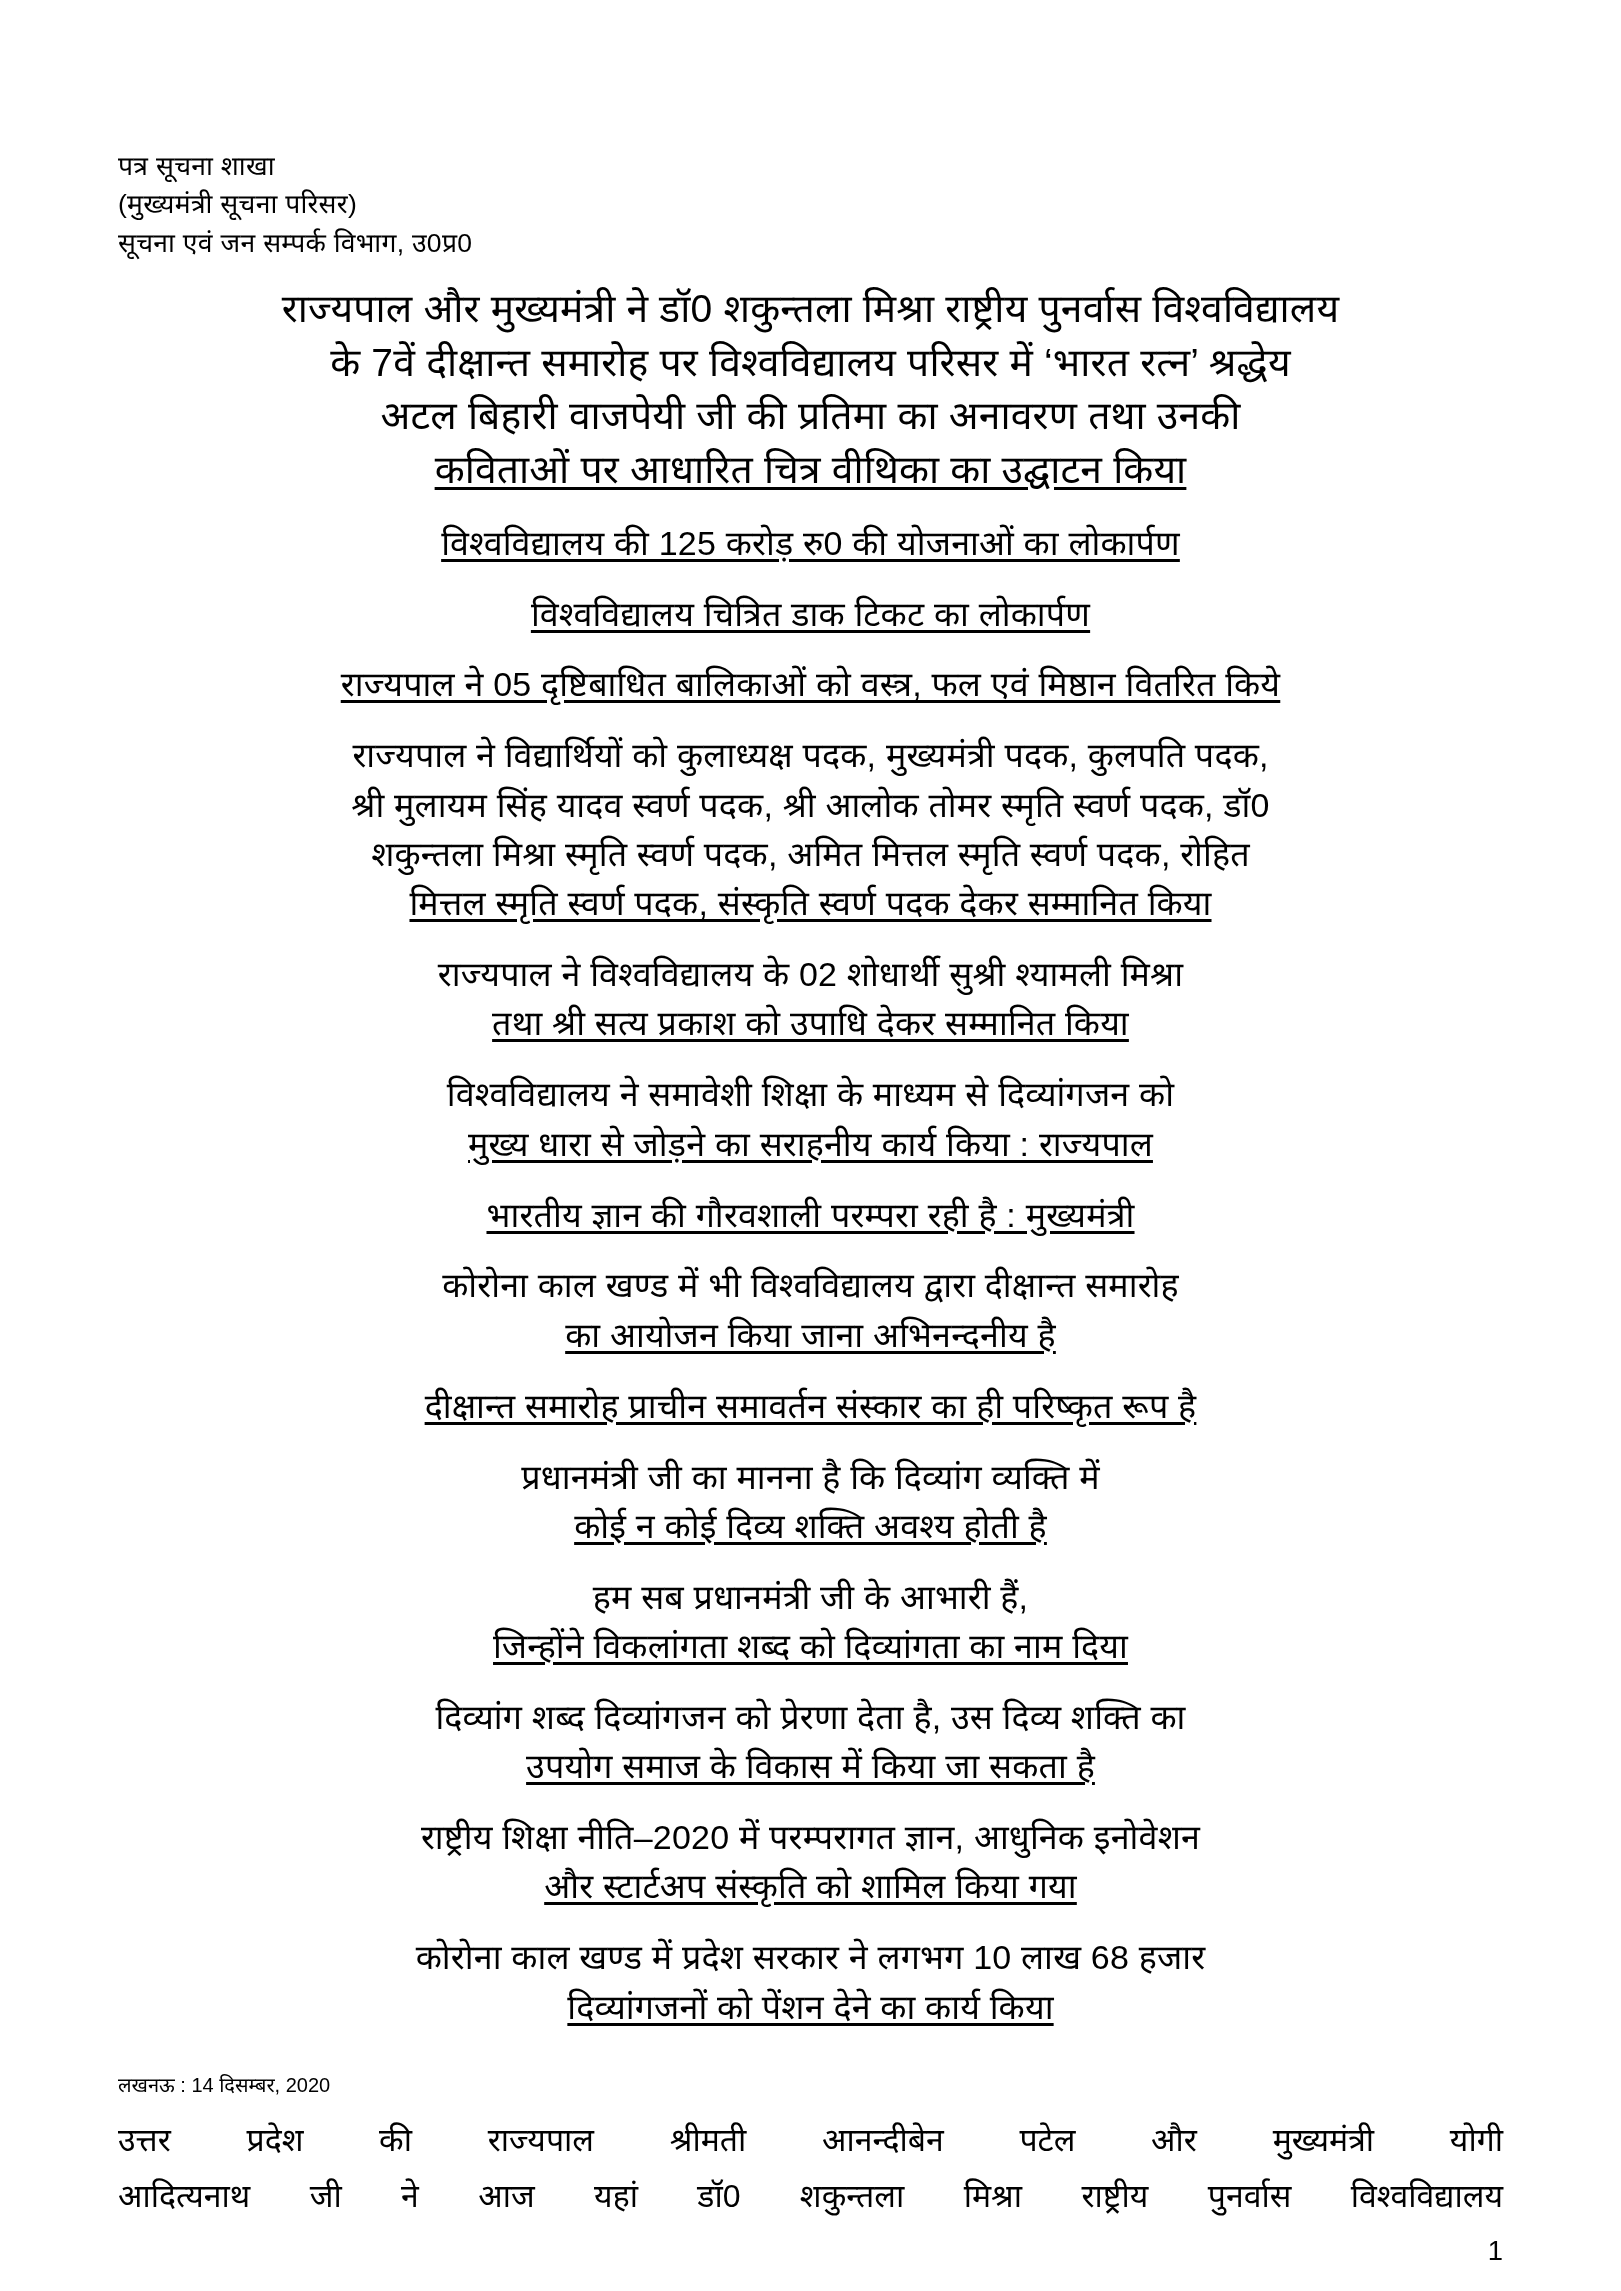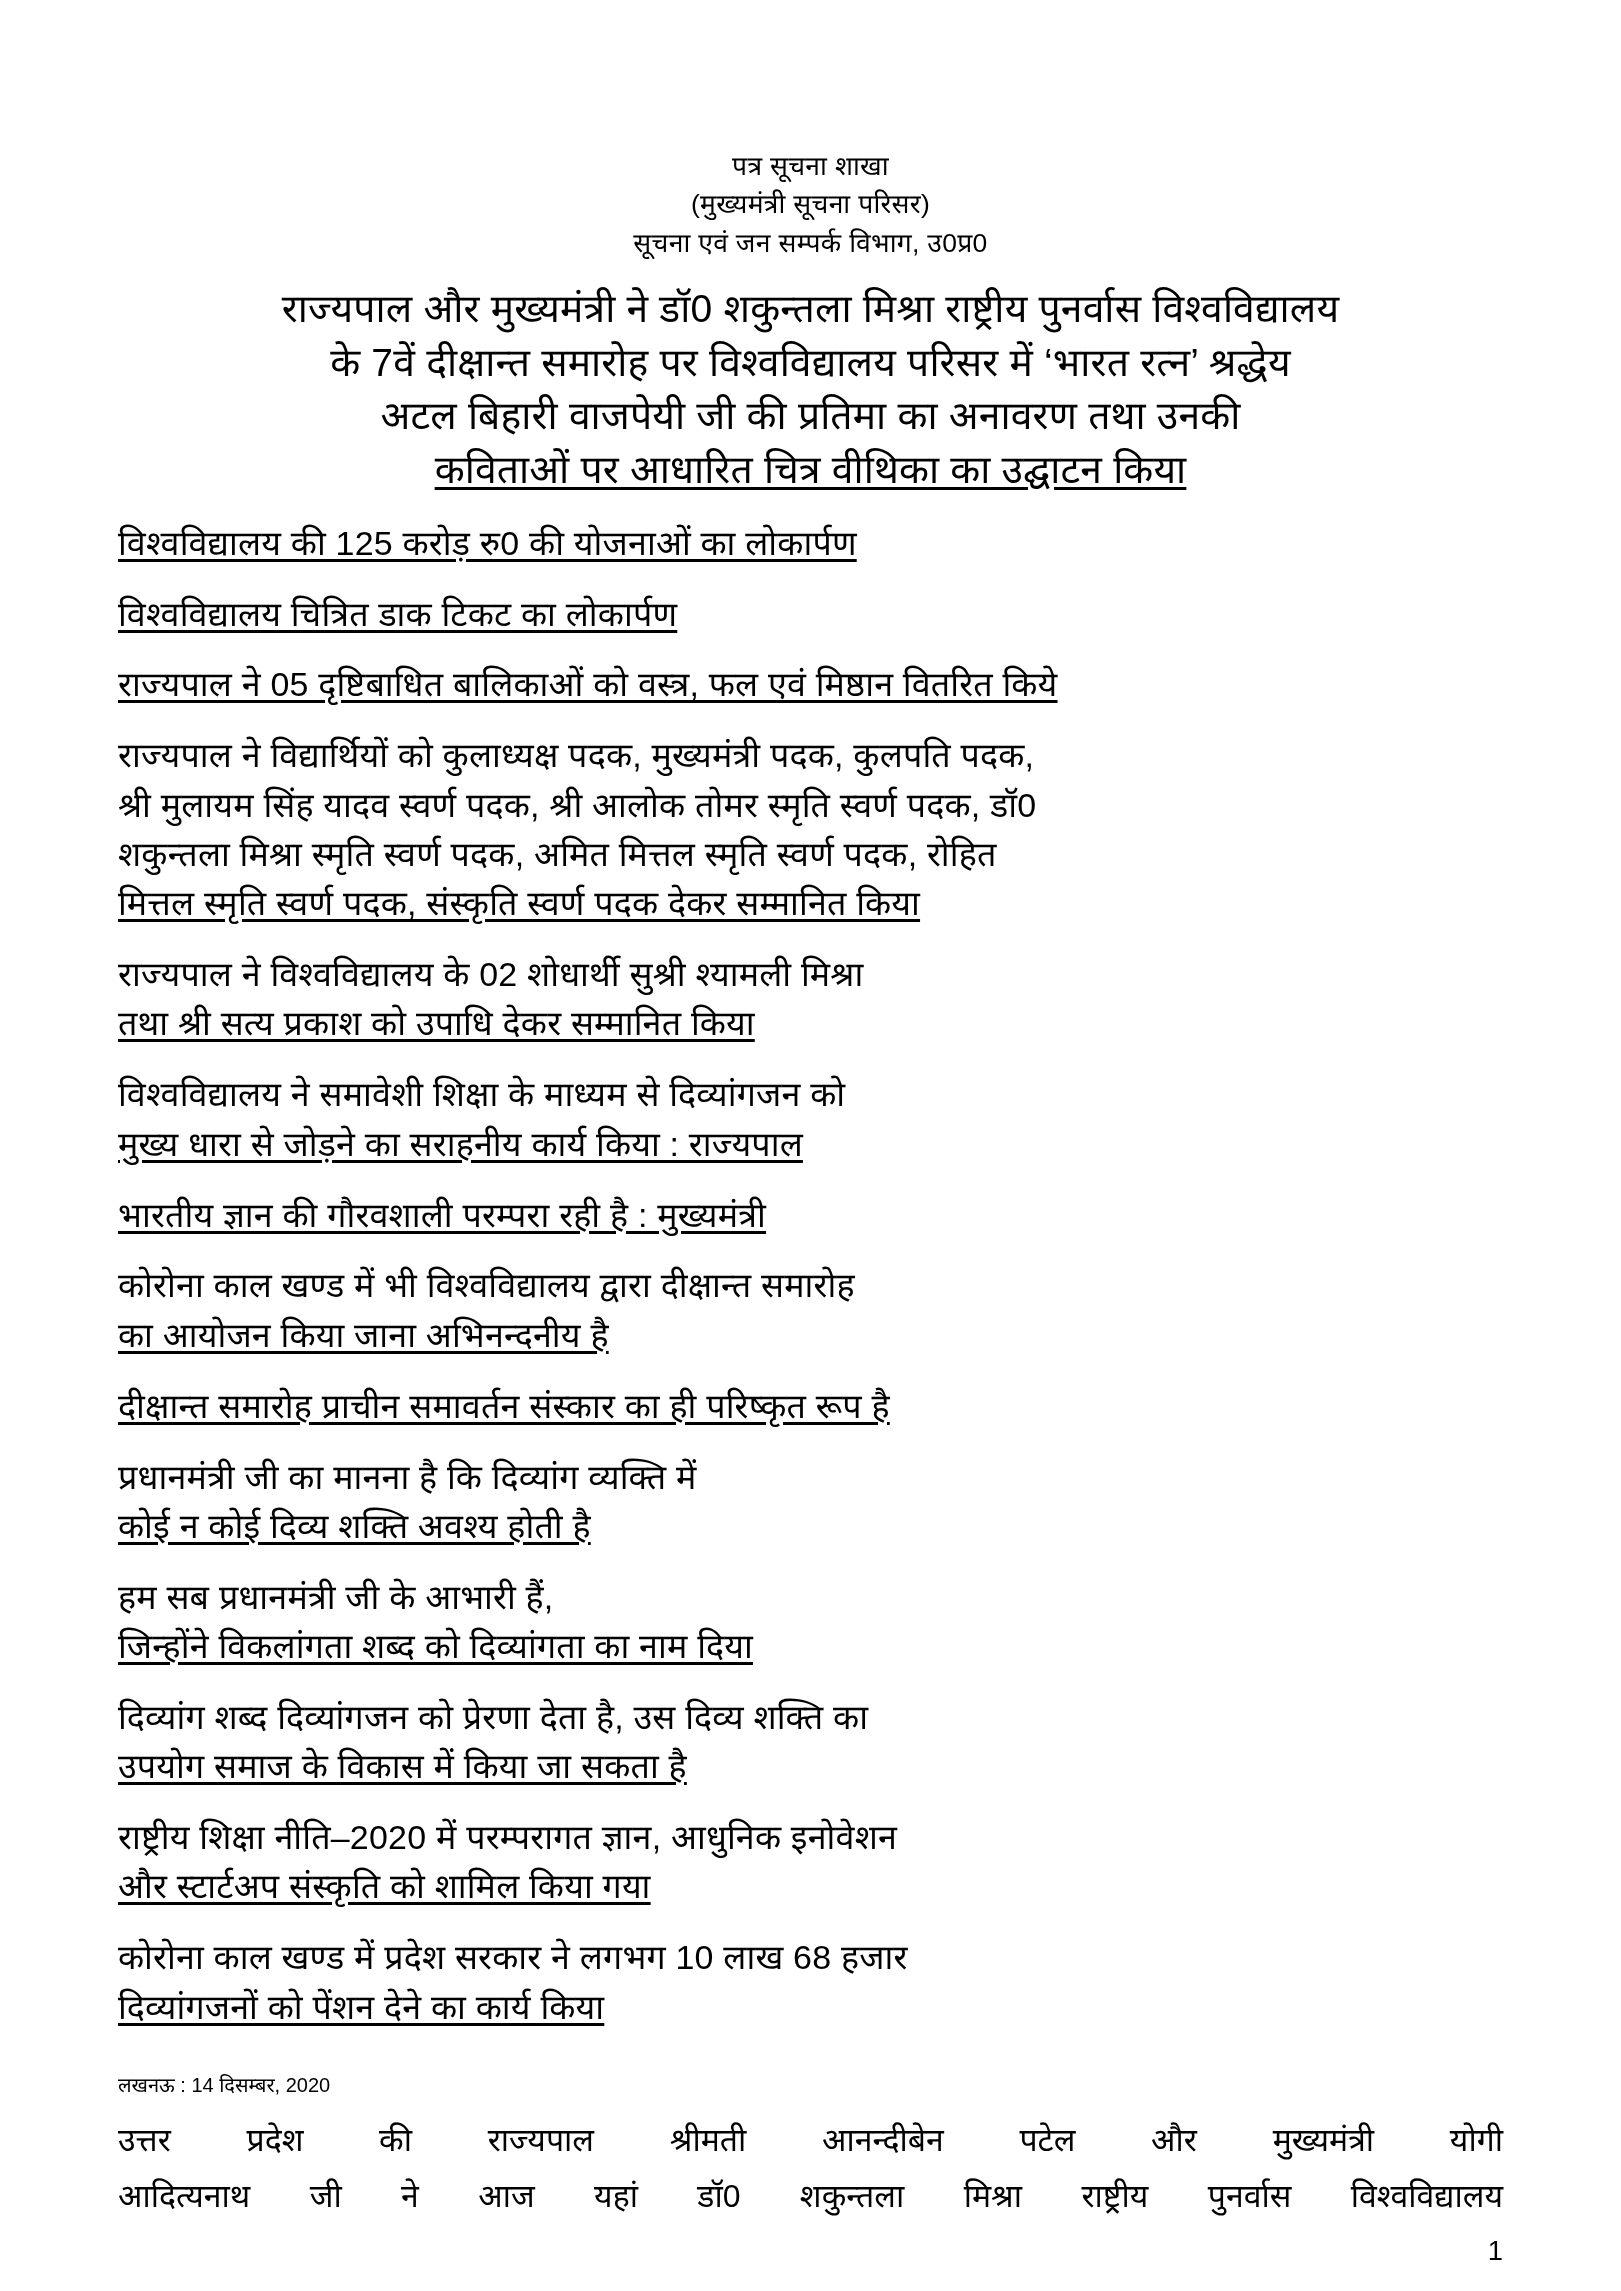--- a/index.html
+++ b/index.html
@@ -16,41 +16,40 @@
     overflow: hidden;
   }
   .page {
     box-sizing: border-box;
     width: 1621px;
     height: 2292px;
     padding: 147px 118px 39px 118px;
     position: relative;
   }
   .hdr {
-    text-align: center;
     font-size: 26.5px;
     line-height: 1.45;
     letter-spacing: 0.3px;
   }
   .hdr div {
     margin: 0;
   }
   .headline {
     text-align: center;
     font-size: 39px;
     line-height: 1.38;
     margin-top: 19.6px;
     letter-spacing: 0.2px;
   }
   .headline .u {
     text-decoration: underline;
     text-underline-offset: 3.9px;
   }
   .block {
-    text-align: left;
+    text-align: center;
     font-size: 34px;
     line-height: 1.45;
     margin-top: 21.6px;
     letter-spacing: 0.2px;
   }
   .block .u {
     text-decoration: underline;
     text-underline-offset: 3.9px;
   }
   .line {

